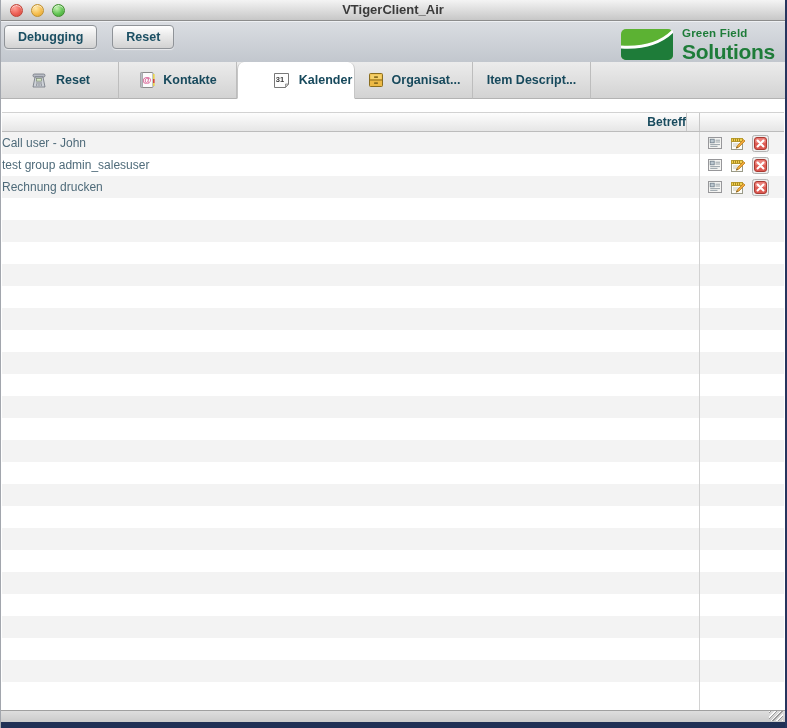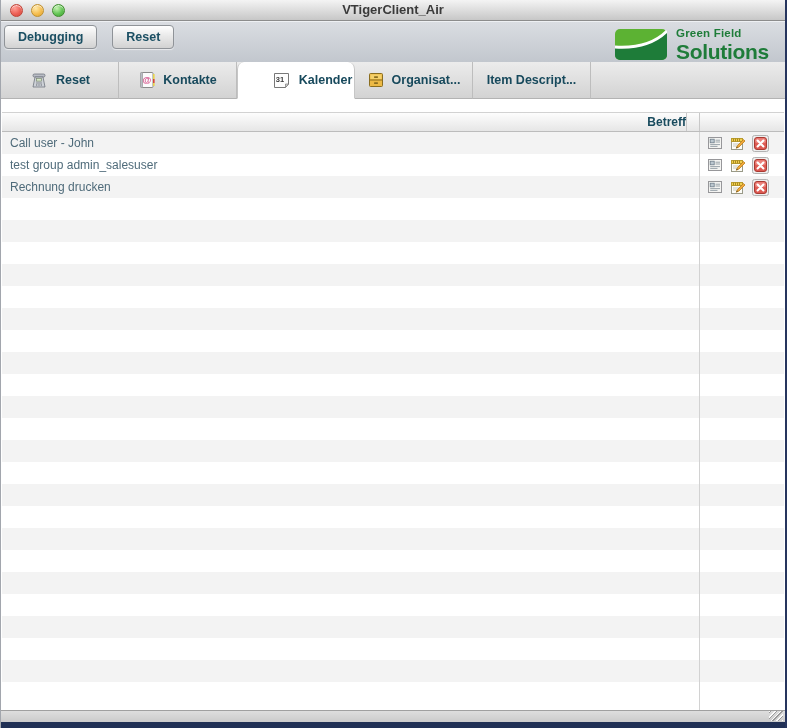--- a/index.html
+++ b/index.html
@@ -26,21 +26,21 @@
   }
   .toolbar-buttons{ position:absolute; top:3px; left:3px; display:flex; gap:15px; }
   .tb-btn{
     height:24px; padding:0 13px; font-family:"Liberation Sans",sans-serif;
     font-size:12.5px; font-weight:bold; color:#1b4f63;
     background:linear-gradient(#ffffff,#e9e9e9 45%,#d2d2d2);
     border:1px solid #8f9398; border-radius:4px;
     box-shadow:0 1px 1px rgba(255,255,255,.6);
     cursor:default;
   }
-  .logo{ position:absolute; top:6px; right:16px; display:flex; align-items:center; gap:9px; z-index:5; }
+  .logo{ position:absolute; top:6px; right:10px; display:flex; align-items:center; gap:9px; z-index:5; }
   .logo-text{ line-height:1; }
   .logo-top{ font-size:11.5px; font-weight:bold; color:#1e7c39; letter-spacing:.2px; }
   .logo-bottom{ font-size:21px; font-weight:bold; color:#1e7c39; margin-top:1px; letter-spacing:-.3px; }
   
   .tabbar{ display:flex; height:37px; background:linear-gradient(#ececec,#d2d2d2); }
   .tab{
     width:118px; display:flex; align-items:center; justify-content:center; gap:7px;
     font-size:12.5px; font-weight:bold; color:#17495c;
     border-right:1px solid #bdbdbd; border-bottom:1px solid #b3b3b3; cursor:default;
   }
@@ -57,21 +57,21 @@
     background:linear-gradient(#fdfdfd,#e6e6e6);
     border-top:1px solid #d2d2d2; border-bottom:1px solid #bcbcbc;
   }
   .th-main{ flex:1; text-align:right; font-size:12px; font-weight:bold; color:#194b5e; border-right:1px solid #c8c8c8; }
   .th-spacer{ width:13px; border-right:1px solid #c8c8c8; }
   .th-actions{ width:84px; }
   .tbody{ height:578px; overflow:hidden; position:relative; }
   .tbody::after{ content:''; position:absolute; top:0; bottom:0; right:84px; width:1px; background:#d2d2d2; }
   .trow{ display:flex; height:22px; align-items:center; }
   .trow:nth-child(odd){ background:#f3f3f3; }
-  .trow-text{ flex:1; padding-left:8px; font-size:12px; color:#4f6b7a; white-space:nowrap; overflow:hidden; }
+  .trow-text{ flex:1; font-size:12px; color:#4f6b7a; white-space:nowrap; overflow:hidden; }
   .trow-actions{ width:84px; display:flex; align-items:center; gap:6px; padding-left:6px; }
   .act{ display:inline-flex; width:17px; height:17px; align-items:center; justify-content:center; cursor:pointer; }
   
   .statusbar{
     position:absolute; left:0; right:0; bottom:6px; height:12px;
     background:linear-gradient(#dedede,#cbcbcb); border-top:1px solid #a0a0a0;
   }
   .grip{
     position:absolute; right:2px; bottom:1px; width:14px; height:10px;
     background:repeating-linear-gradient(135deg, rgba(255,255,255,.9) 0 1px, #9a9a9a 1px 2px, transparent 2px 4px);

